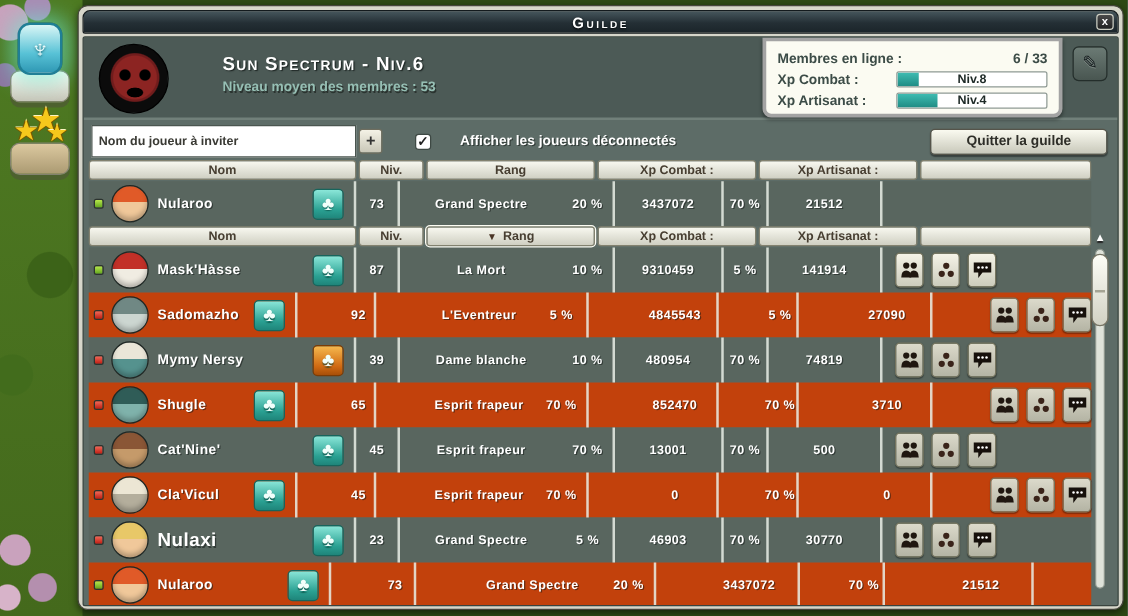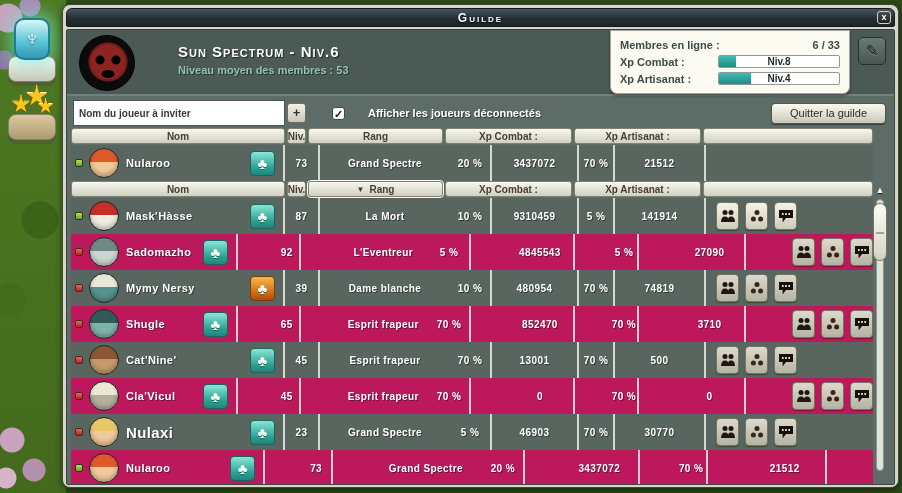--- a/index.html
+++ b/index.html
@@ -95,21 +95,21 @@
   }
   .guild-titles { position:absolute; left:82px; top:13px;margin-left:29px; }
   .guild-name {
     color:#fff; font-size:15px; font-weight:bold; letter-spacing:1px;
     font-variant:small-caps; text-shadow:1px 1px 1px #1c2422;
   }
   .guild-sub { margin-top:4px; color:#96bfb4; font-size:11px; font-weight:bold; text-shadow:1px 1px 0 #2a332f; }
 
   .info-panel {
     position:absolute; right:44px; top:0px; width:240px; height:64px;
-    background:#fbfbf2; border:1px solid #a3a3a3; border-radius:0 0 7px 7px;
+    background:#fbfbf2; border:3px solid #a3a3a3; border-radius:0 0 7px 7px;
     padding:5px 9px 0 9px; box-shadow:0 2px 3px rgba(0,0,0,.35);
   }
   .info-row { display:flex; align-items:center; height:17px; color:#3c4c47; font-size:11px; font-weight:bold; }
   .info-row .lbl { width:96px; }
   .info-row .val { margin-left:auto; }
   .bar {
     position:relative; margin-left:auto; width:122px; height:13px;
     background:#fff; border:1px solid #8f9a94; border-radius:2px; overflow:hidden;
   }
   .bar .fill { position:absolute; left:0; top:0; bottom:0; background:linear-gradient(#3fbcb2,#1f8c84); }
@@ -135,41 +135,41 @@
     background:linear-gradient(#f4f2e6,#c9c7b8); border:1px solid #6f6e5f; border-radius:3px;
     font-size:13px; font-weight:bold; color:#333; line-height:17px; text-align:center; cursor:pointer;
   }
   .chk-wrap { display:flex; align-items:center; margin-left:26px; cursor:pointer; }
   .checkbox {
     width:13px; height:13px; background:#fff; border:1px solid #3e4944; border-radius:3px;
     font-size:11px; line-height:12px; text-align:center; color:#222; font-weight:bold;
   }
   .chk-label { margin-left:23px; color:#fff; font-size:11px; font-weight:bold; text-shadow:1px 1px 0 #333d39; }
   .quit-btn {
-    margin-left:auto; height:21px; padding:0 18px;
+    margin-left:auto; height:21px; padding:0 28px;
     background:linear-gradient(#fafaf0,#c8c8ba); border:1px solid #55544a; border-radius:4px;
-    font-family:"Liberation Sans",sans-serif; font-size:11px; font-weight:normal; color:#2e2e28; cursor:pointer;
+    font-family:"Liberation Sans",sans-serif; font-size:11px; font-weight:bold; color:#2e2e28; cursor:pointer;
     box-shadow:0 1px 1px rgba(0,0,0,.4);
   }
 
   
   .table-zone { position:relative; margin-left:4px; width:802px; }
   .hdr-row { display:flex; height:16px; margin-bottom:1px; }
   .hdr-cell {
     background:linear-gradient(#f8f8f0,#cfcfc2); border:1px solid #82816f; border-radius:3px;
     margin-right:2px; color:#46can; color:#473e31; font-size:10px; font-weight:bold;
     display:flex; align-items:center; justify-content:center;
   }
-  .hc-name { width:214px; } .hc-niv { width:19px; } .hc-rank { width:135px; }
+  .hc-name { width:214px; } .hc-niv { width:52px; } .hc-rank { width:135px; }
   .hc-combat { width:127px; } .hc-craft { width:127px; } .hc-empty { flex:1; margin-right:0; }
   .sort-arrow { font-size:8px; margin-right:5px; color:#4a3526; }
 
   .member-row { display:flex; height:36px; align-items:stretch; }
   .member-row.dark  { background:#59665f; }
-  .member-row.light { background:#be185d;gap:36px; }
+  .member-row.light { background:#c2410c;gap:36px; }
   .cell { display:flex; align-items:center; justify-content:center; border-right:2px solid rgba(233,238,230,.85); }
   .c-name { width:214px; justify-content:flex-start; padding-left:4px; }
   .c-niv  { width:35px; }
   .c-rank { width:172px; justify-content:flex-start; }
   .c-cxp  { width:87px;text-align:right; }
   .c-ppct { width:36px; }
   .c-axp  { width:91px; }
   .c-act  { flex:1; border-right:none; justify-content:flex-start; padding-left:10px; gap:6px; }
 
   .row-text { color:#fff; font-size:10px; font-weight:bold; letter-spacing:.4px; text-shadow:1px 1px 0 rgba(20,26,24,.55); }

